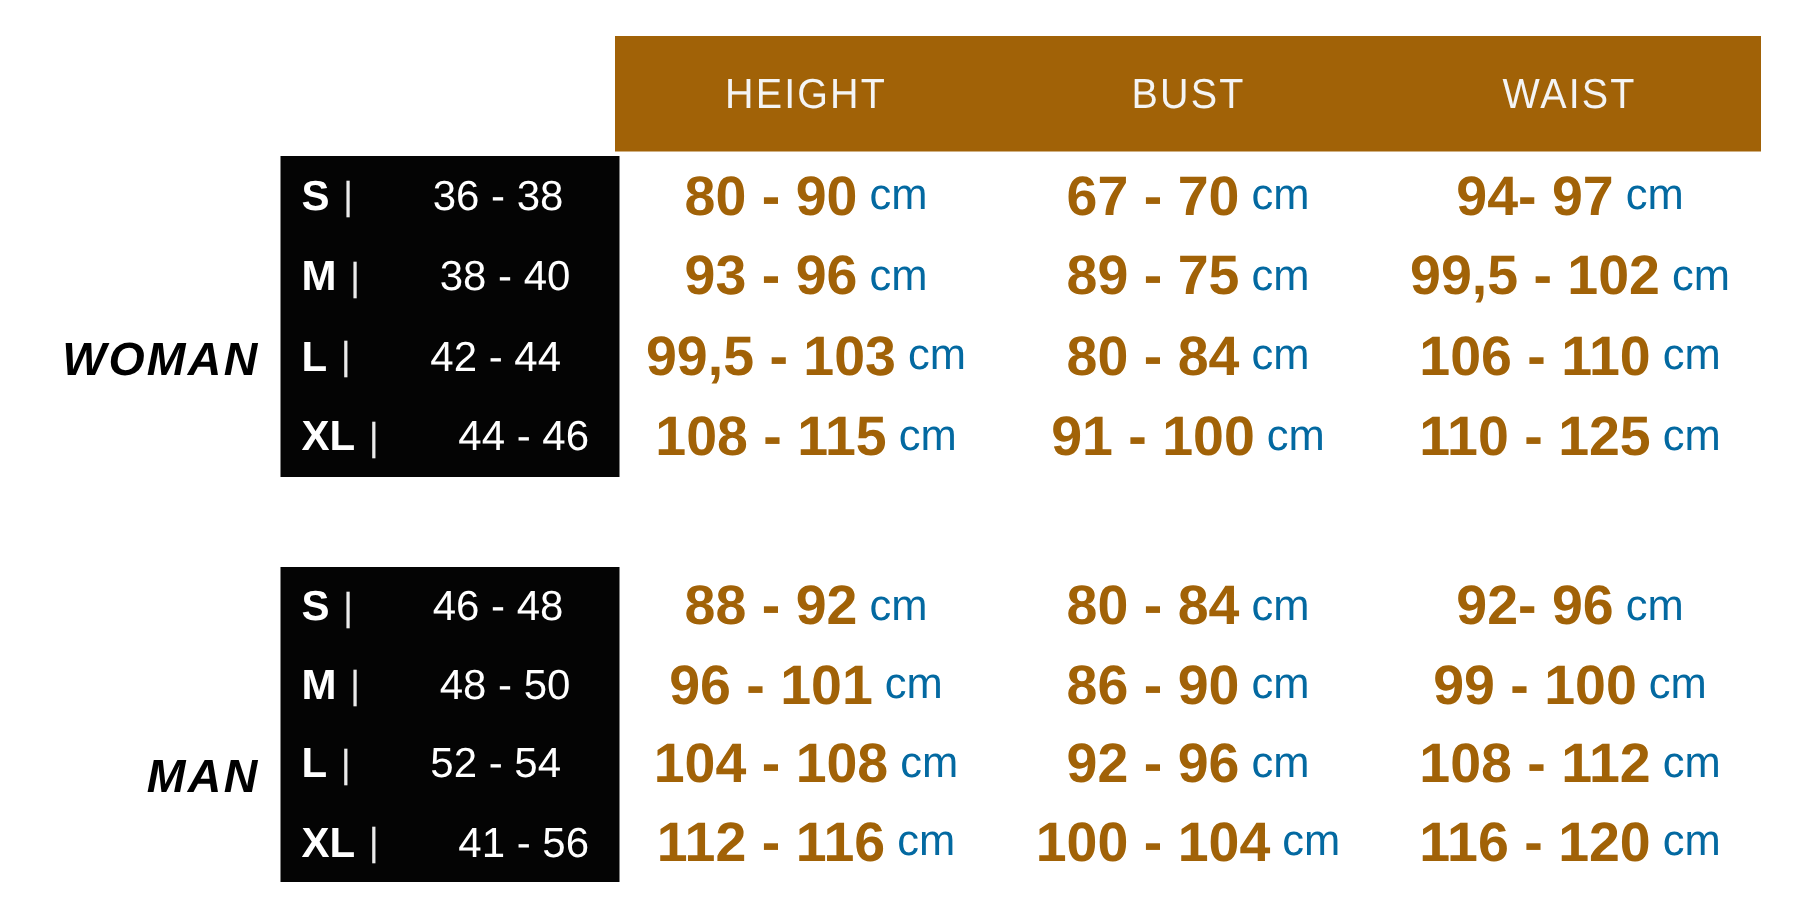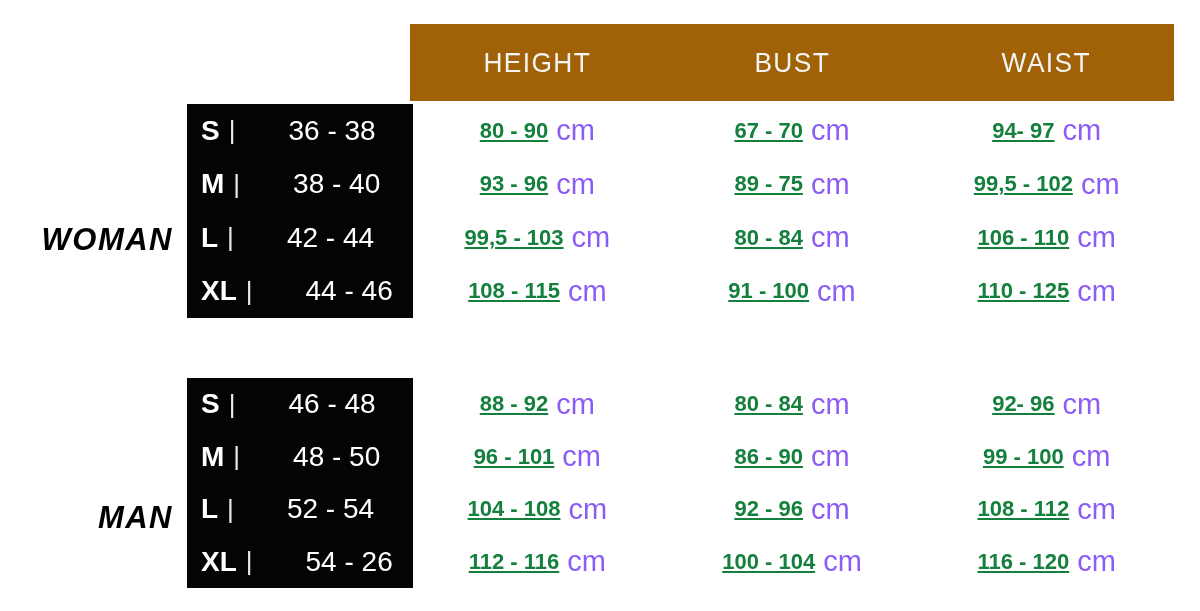--- a/index.html
+++ b/index.html
@@ -63,22 +63,22 @@
     flex-direction: column;
   }
   .value-row { flex: 1; display: flex; }
   .vcell {
     flex: 1;
     display: flex;
     align-items: center;
     justify-content: center;
     white-space: nowrap;
   }
-  .num  { font-weight: bold; color: #15803d; font-size: 22px; text-decoration: underline; }
-  .unit { font-weight: 400; color: #8b5cf6; font-size: 29px; margin-left: 8px; }
+  .num  { font-weight: bold; color: #a16207; font-size: 37px; }
+  .unit { font-weight: 400; color: #0369a1; font-size: 29px; margin-left: 8px; }
 
   
   .section-label {
     position: absolute;
     left: 0;
     width: 173px;
     text-align: right;
     color: #000000;
     font-size: 31px;
     font-weight: bold;
@@ -201,21 +201,21 @@
         <span class="rng">48 - 50</span>
       </div>
       <div class="size-row">
         <span class="sz">L</span>
         <span class="sep">|</span>
         <span class="rng">52 - 54</span>
       </div>
       <div class="size-row">
         <span class="sz">XL</span>
         <span class="sep">|</span>
-        <span class="rng">54 - 26</span>
+        <span class="rng">41 - 56</span>
       </div>
     </div>
   <div class="values  sec1" id="values-1">
       <div class="value-row">
         <div class="vcell">
           <span class="num">88 - 92</span>
           <span class="unit">cm</span>
         </div>
         <div class="vcell">
           <span class="num">80 - 84</span>

